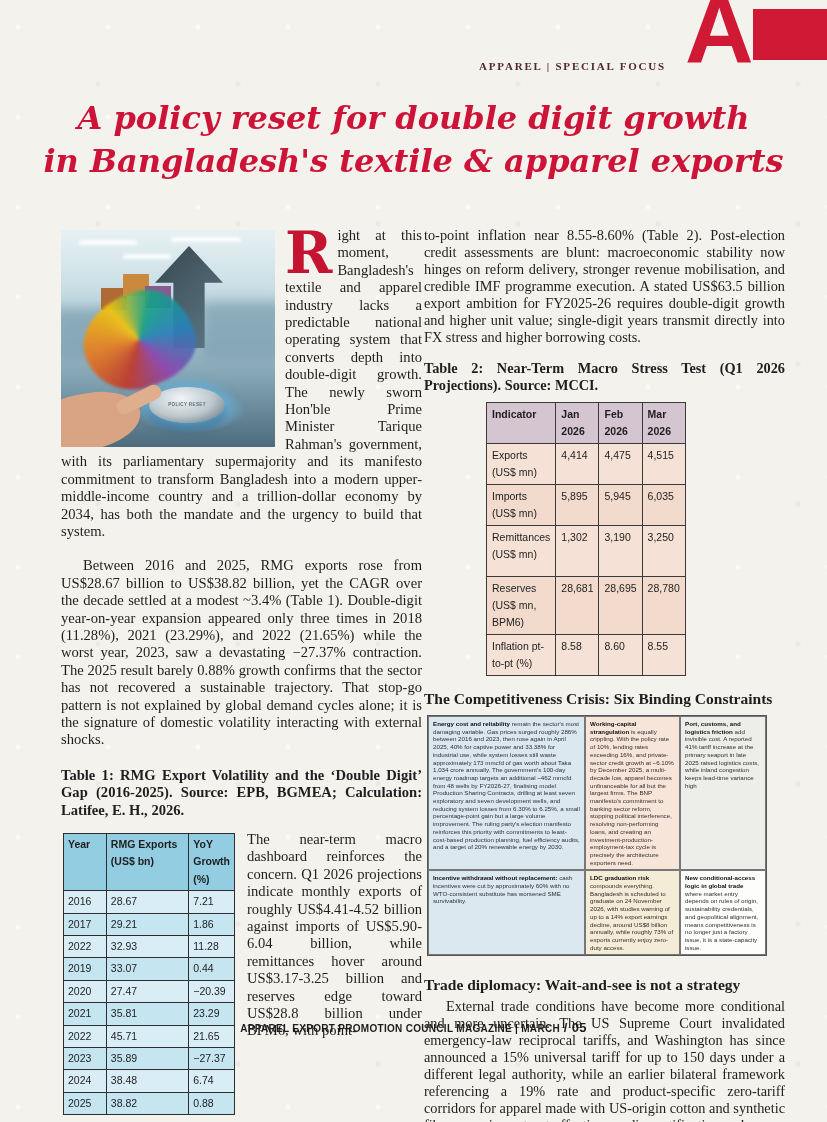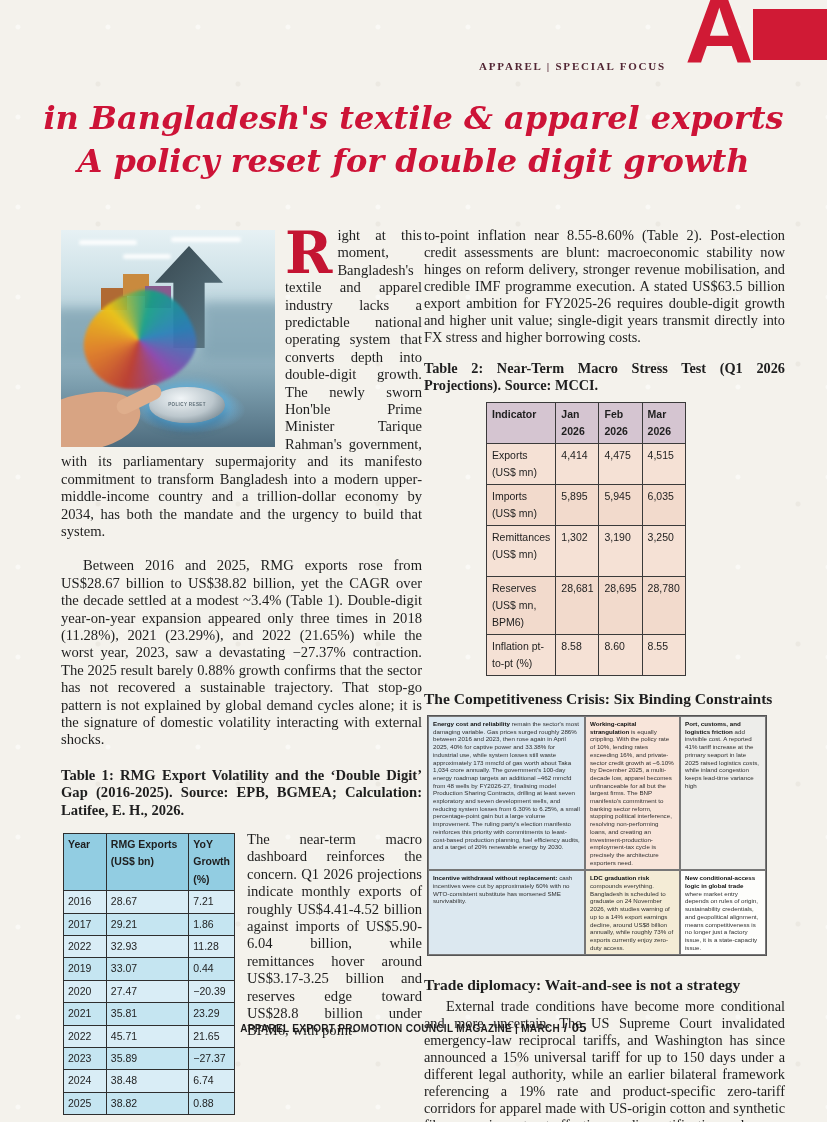--- a/index.html
+++ b/index.html
@@ -95,22 +95,22 @@
 <div class="page">
 
   <div class="kicker">APPAREL | SPECIAL FOCUS</div>
 
   <div class="logo">
     <div class="bar"></div>
     <div class="a-glyph">A</div>
   </div>
 
   <div class="title">
+    <div>A policy reset for double digit growth</div>
     <div>in Bangladesh's textile &amp; apparel exports</div>
-    <div>A policy reset for double digit growth</div>
   </div>
 
   <div class="col" id="col-left">
 
     <div>
       <div class="photo">
         <div class="light" style="left:18px;top:10px;width:58px;"></div>
         <div class="light" style="left:110px;top:7px;width:70px;"></div>
         <div class="light" style="left:62px;top:24px;width:48px;"></div>
         <div class="machine" style="left:-8px;top:78px;width:70px;height:52px;"></div>

